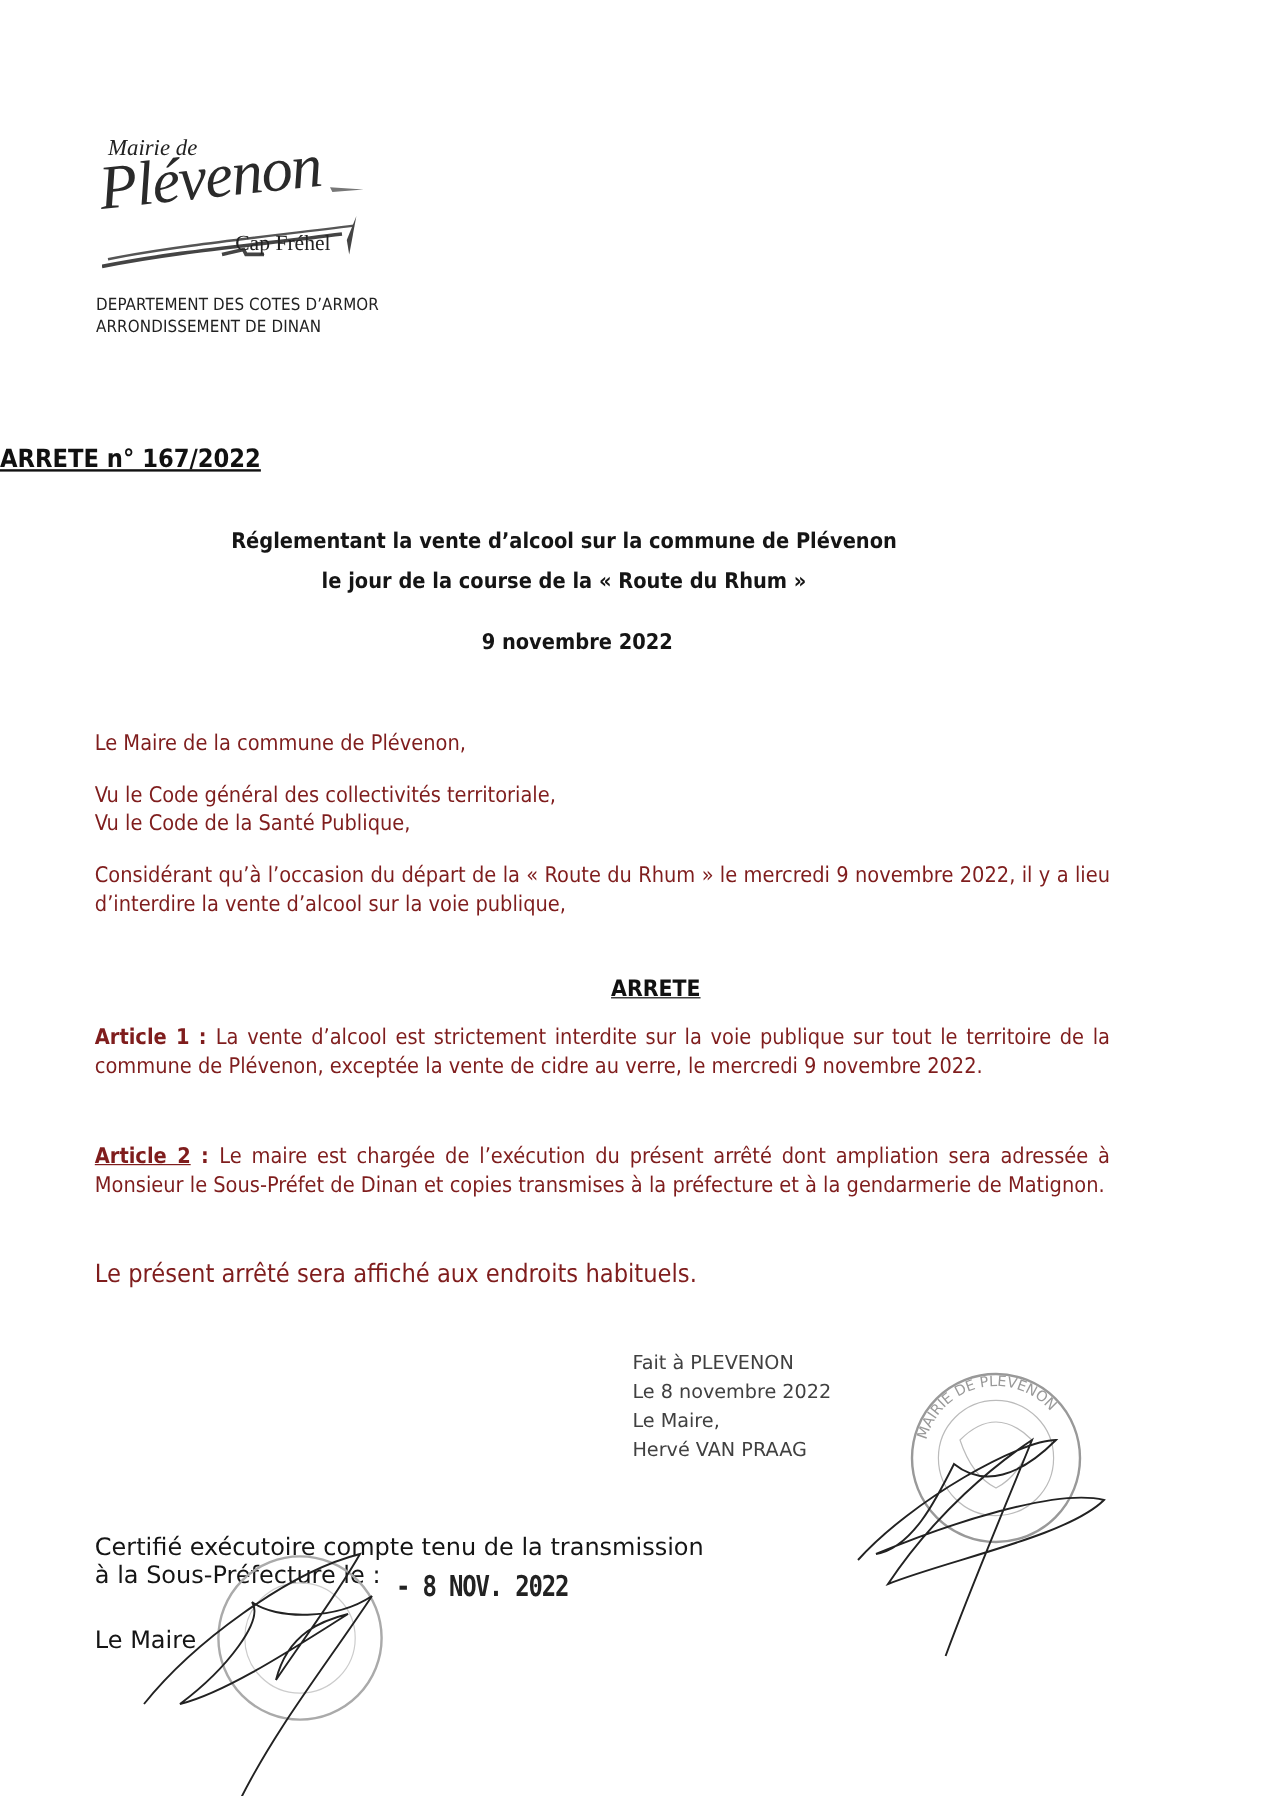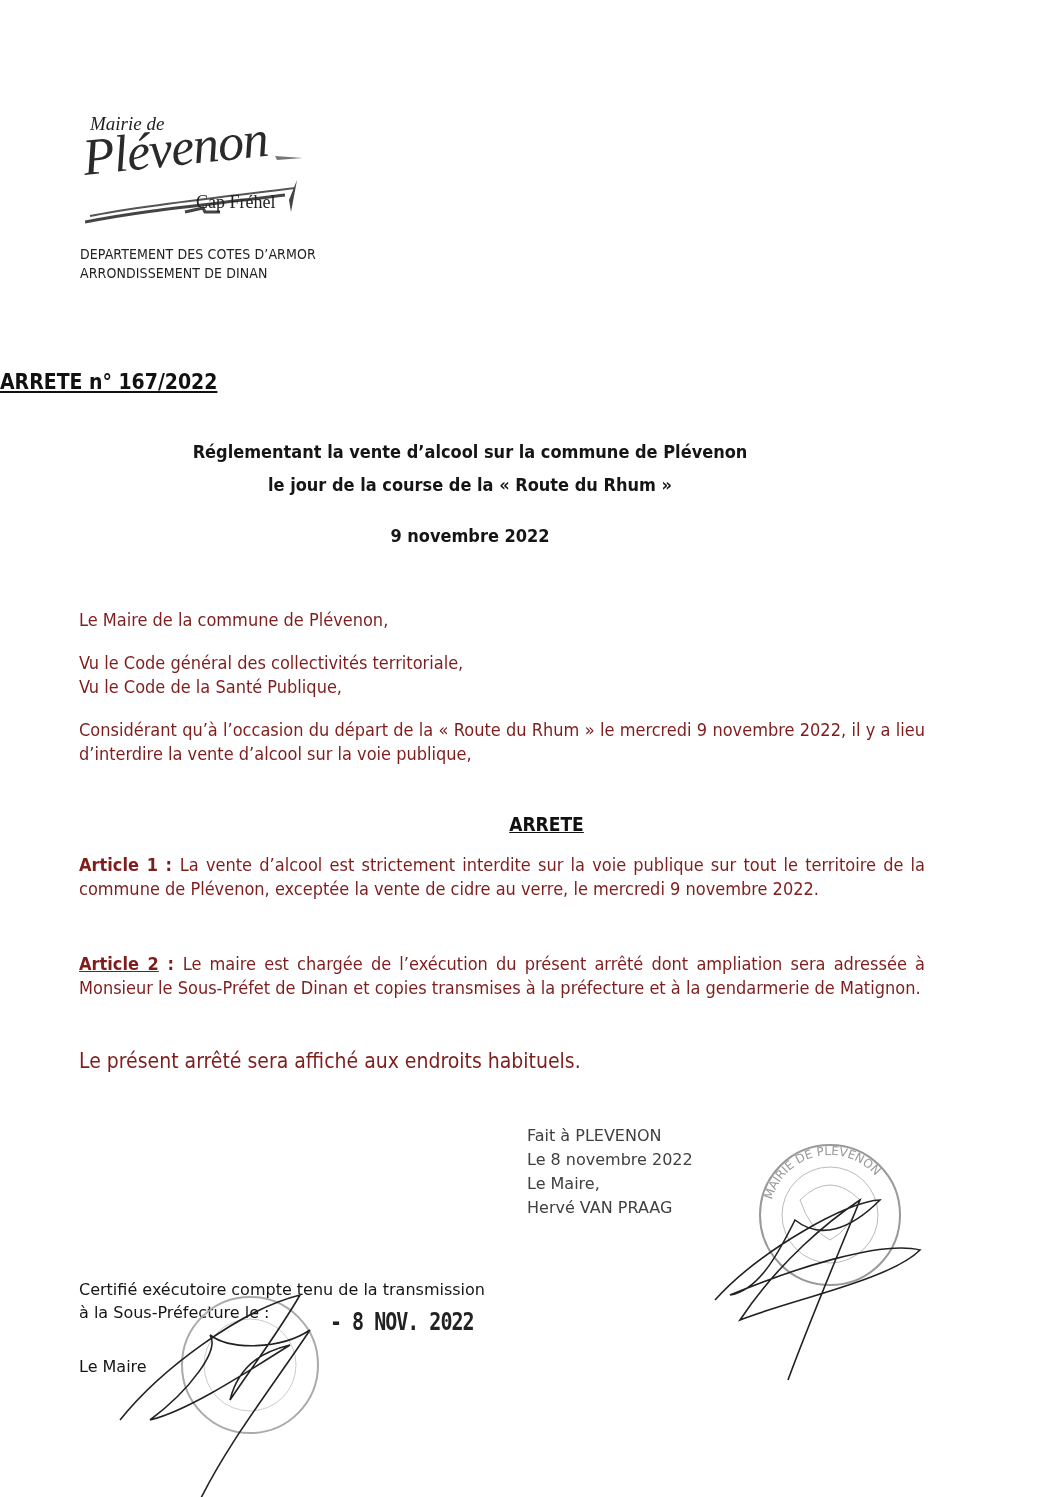--- a/index.html
+++ b/index.html
@@ -10,21 +10,21 @@
   .logo-cap { left:196px; top:192px; font-family:"Liberation Serif",serif; font-size:18px; color:#222; }
   .logo-swoosh { left:85px; top:150px; }
   .dept { left:80px; font-size:14px; color:#222; letter-spacing:0.1px; }
   .title { left:0; width:1055px; font-weight:bold; font-size:21px; top:370px; text-decoration:underline; }
   .subtitle { left:0; width:940px; text-align:center; font-weight:bold; font-size:18px; color:#151515; }
   .para { left:79px; font-size:18px; line-height:24px; color:#7f1d1d; }
   .just { width:846px; text-align:justify; text-align-last:left; }
   .center-bold { left:0; width:1059px; text-align:center; font-weight:bold; font-size:19px; text-decoration:underline;padding-left:17px; }
   .small { font-size:21px; }
   .sign { left:527px; font-family:"DejaVu Sans","Liberation Sans",sans-serif; font-size:16px; line-height:24px; color:#404040; }
-  .cert { left:79px; font-family:"DejaVu Sans","Liberation Sans",sans-serif; font-size:16px; line-height:23px; color:#151515; }
+  .cert { left:79px; font-family:"DejaVu Sans","Liberation Sans",sans-serif; font-size:20px; line-height:23px; color:#151515; }
   .stampdate { left:330px; top:1310px; font-family:"DejaVu Sans Mono",monospace; font-weight:bold; font-size:20px; color:#222; transform:scaleY(1.2); letter-spacing:-1px; }
   b.lbl { font-weight:bold; }
   u.lbl { font-weight:bold; }
 </style>
 </head>
 <body>
 
 <div class="abs logo-small">Mairie de</div>
 <svg class="abs logo-swoosh" width="230" height="80" viewBox="0 0 230 80">
   <path d="M0 72 C 60 60, 120 55, 200 45" stroke="#444" stroke-width="3" fill="none"></path>
@@ -37,21 +37,21 @@
 </svg>
 <div class="abs logo-big">Plévenon</div>
 <div class="abs logo-cap">Cap Fréhel</div>
 
 <div class="abs dept" style="top:246px;">DEPARTEMENT DES COTES D’ARMOR</div>
 <div class="abs dept" style="top:265px;">ARRONDISSEMENT DE DINAN</div>
 
 <div class="abs title">ARRETE n° 167/2022</div>
 <div class="abs subtitle" style="top:441px;">Réglementant la vente d’alcool sur la commune de Plévenon</div>
 <div class="abs subtitle" style="top:458px;margin-top:16px;">le jour de la course de la « Route du Rhum »</div>
-<div class="abs subtitle" style="top:525px;">9 novembre 2022</div>
+<div class="abs subtitle" style="top:525px;padding-left:11px;">9 novembre 2022</div>
 
 <div class="abs para" style="top:608px;">Le Maire de la commune de Plévenon,</div>
 <div class="abs para" style="top:651px;">Vu le Code général des collectivités territoriale,</div>
 <div class="abs para" style="top:675px;">Vu le Code de la Santé Publique,</div>
 <div class="abs para just" style="top:718px;">Considérant qu’à l’occasion du départ de la « Route du Rhum » le mercredi 9 novembre 2022, il y a lieu d’interdire la vente d’alcool sur la voie publique,</div>
 
 <div class="abs center-bold" style="top:813px;">ARRETE</div>
 
 <div class="abs para just" style="top:853px;">
   <b class="lbl">Article 1</b><b> : </b><span>La vente d’alcool est strictement interdite sur la voie publique sur tout le territoire de la commune de Plévenon, exceptée la vente de cidre au verre, le mercredi 9 novembre 2022.</span>

